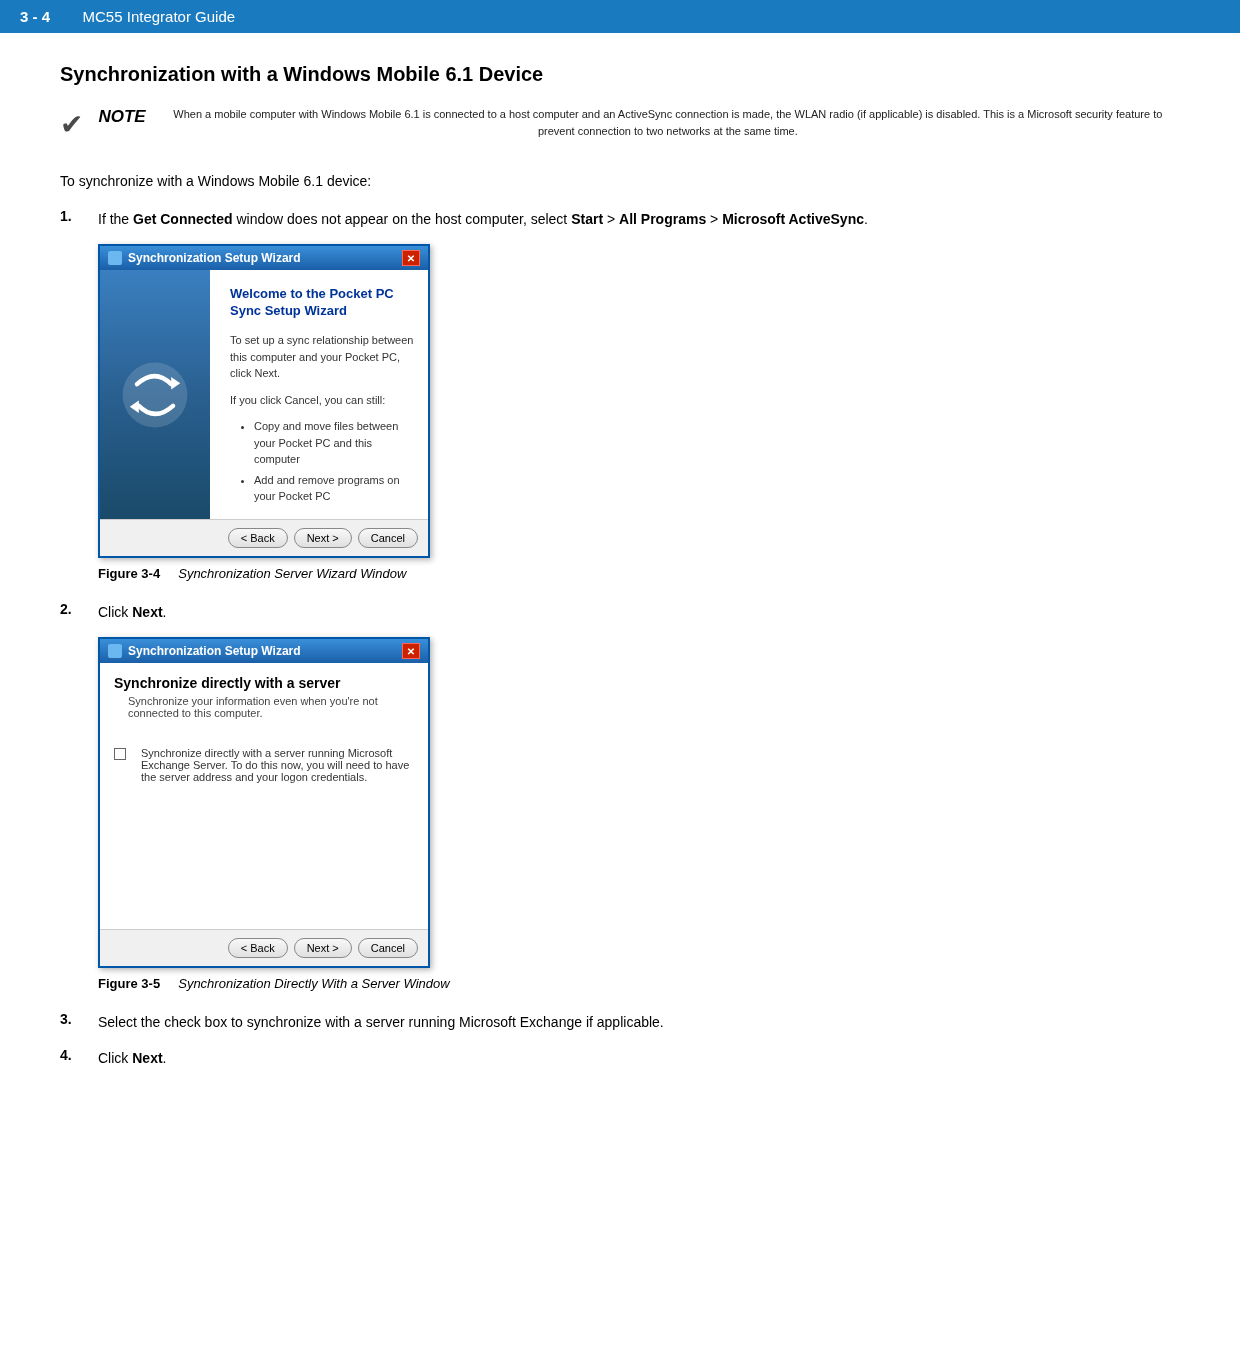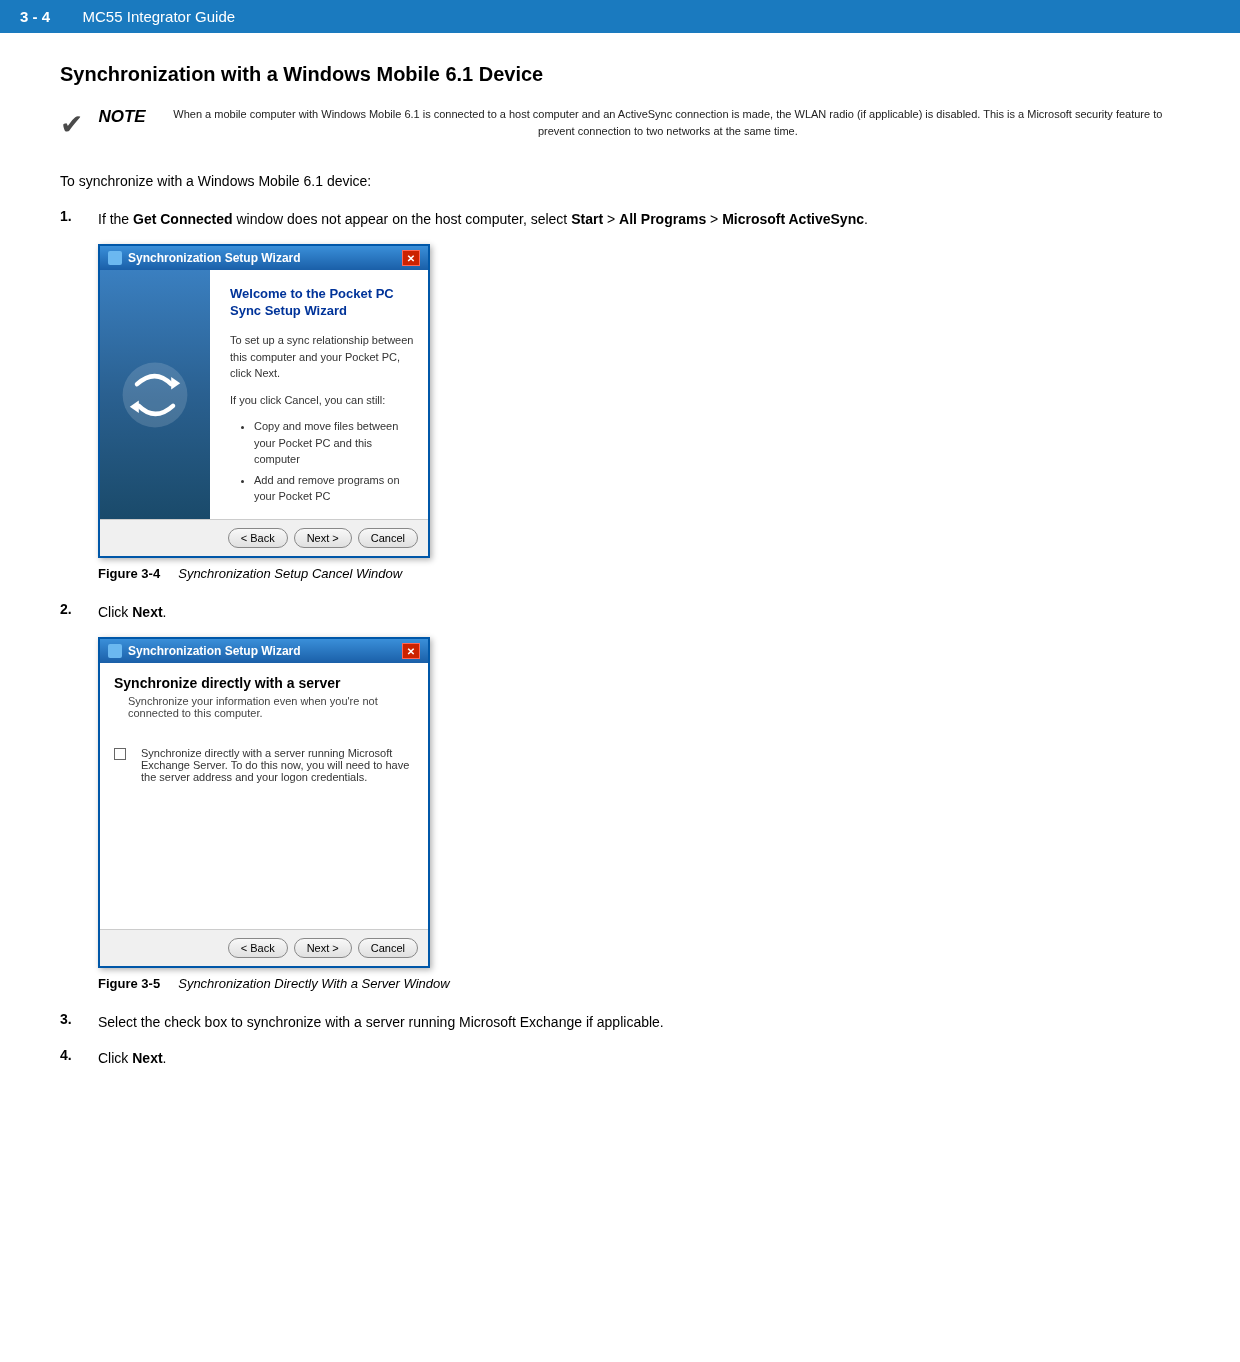--- a/index.html
+++ b/index.html
@@ -320,21 +320,21 @@
         <button class="win-btn">&lt; Back</button>
         <button class="win-btn">Next &gt;</button>
         <button class="win-btn">Cancel</button>
       </div>
     </div>
   </div>
 
   <div class="figure-caption">
     <span class="figure-caption-num">Figure 3-4</span>
     <span>&nbsp;&nbsp;&nbsp;</span>
-    <span class="figure-caption-text">Synchronization Setup Cancel Window</span>
+    <span class="figure-caption-text">Synchronization Server Wizard Window</span>
   </div>
 
   <div style="display:flex; gap:10px; margin-bottom:14px;">
     <span class="list-num">2.</span>
     <span class="list-content">
       Click <span class="bold">Next</span>.
     </span>
   </div>
 
   <div class="figure-container">

